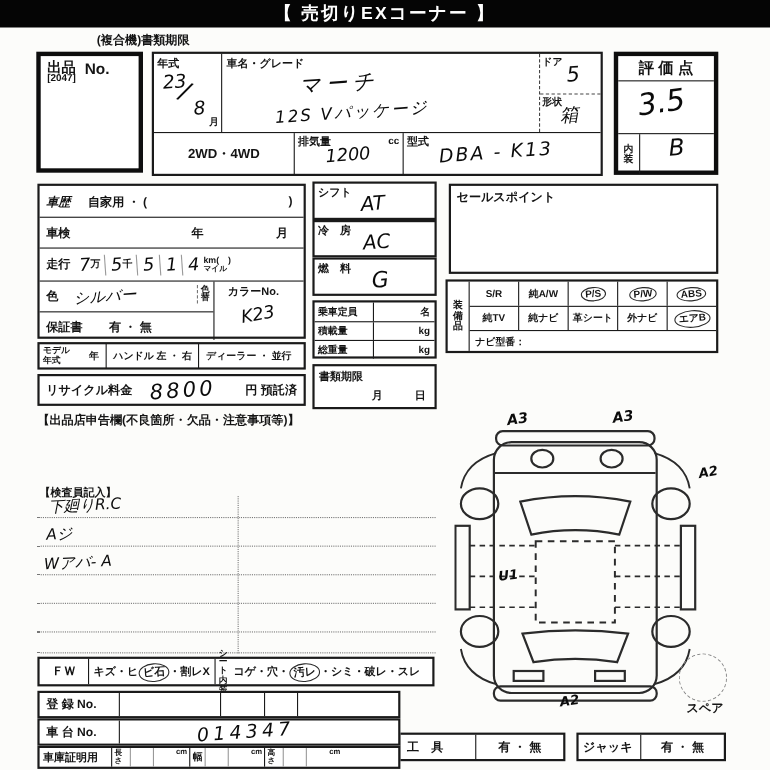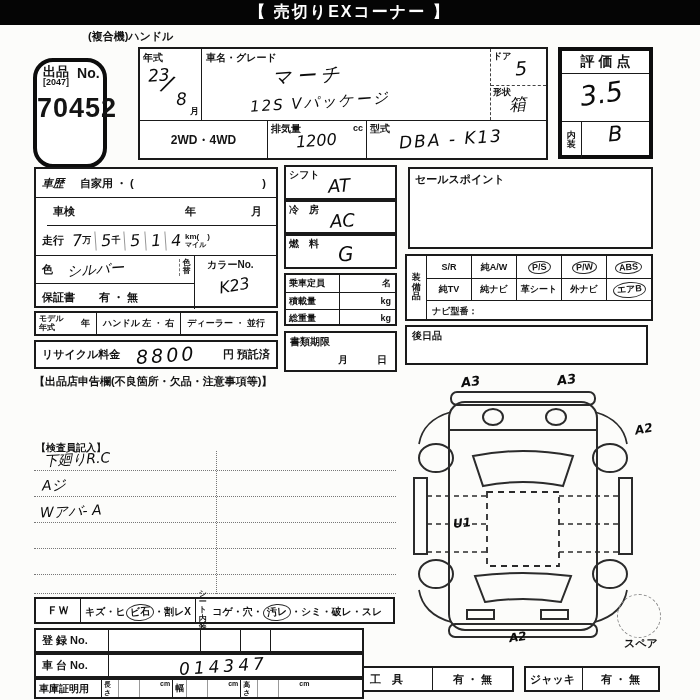--- a/index.html
+++ b/index.html
@@ -28,31 +28,30 @@
   svg{display:block;}
 </style>
 </head>
 <body>
 
 <div class="sheet">
 
   <div class="abs topbar">
     <span>【 売切りEXコーナー 】</span>
   </div>
-  <div class="abs lbl11" style="left:88px;top:29px;">(複合機)ハンドル</div>
-
-  <div class="abs thick" style="left:33px;top:58px;width:74px;height:110px;border-radius:20px;">
+  <div class="abs lbl11" style="left:88px;top:29px;">(複合機)書類期限</div>
+
+  <div class="abs thick" style="left:33px;top:47px;width:97px;height:110px;">
     <div style="display:flex;align-items:flex-start;padding:3px 4px 0 6px;">
       <div style="line-height:1;">
         <div style="font-size:13px;font-weight:bold;">出品</div>
         <div style="font-size:9px;font-weight:bold;">[2047]</div>
       </div>
       <div style="font-size:14px;font-weight:bold;margin-left:8px;">No.</div>
     </div>
-    <div style="text-align:center;font-size:27px;font-weight:bold;letter-spacing:1px;margin-top:6px;">70452</div>
   </div>
 
   <div class="abs bx" style="left:138px;top:47px;width:410px;height:113px;">
     <div class="row" style="height:71px;border-bottom:1.5px solid #1a1a1a;">
       <div class="cell" style="width:62px;border-right:1.5px solid #1a1a1a;position:relative;">
         <span class="lbl abs" style="left:3px;top:2px;">年式</span>
         <span class="hw rot abs" style="left:8px;top:16px;font-size:17px;">23</span>
         <span class="hw abs" style="left:24px;top:22px;font-size:22px;transform:rotate(18deg);">/</span>
         <span class="hw rot abs" style="left:36px;top:40px;font-size:17px;">8</span>
         <span class="lbl9 abs" style="right:2px;bottom:2px;">月</span>
@@ -102,21 +101,21 @@
       </div>
     </div>
   </div>
 
   <div class="abs bx" style="left:34px;top:167px;width:244px;height:141px;">
     <div class="row" style="height:28px;border-bottom:1.5px solid #1a1a1a;align-items:center;">
       <span class="lbl11" style="margin-left:6px;font-style:italic;">車歴</span>
       <span class="lbl11" style="margin-left:16px;">自家用 ・ (</span>
       <span class="lbl11" style="margin-left:auto;margin-right:10px;">)</span>
     </div>
-    <div class="row" style="height:27px;border-bottom:1.5px solid #1a1a1a;align-items:center;margin-left:11px;">
+    <div class="row" style="height:27px;border-bottom:1.5px solid #1a1a1a;align-items:center;">
       <span class="lbl11" style="margin-left:6px;">車検</span>
       <span class="lbl11" style="margin-left:110px;">年</span>
       <span class="lbl11" style="margin-left:auto;margin-right:14px;">月</span>
     </div>
     <div class="row" style="height:29px;border-bottom:1.5px solid #1a1a1a;align-items:center;">
       <span class="lbl11" style="margin-left:6px;">走行</span>
       <span class="hw rot" style="font-size:16px;margin-left:8px;">7</span>
       <span class="lbl9">万</span>
       <span class="hw rot tick" style="font-size:16px;padding-left:5px;margin-left:4px;">5</span>
       <span class="lbl9">千</span>
@@ -225,23 +224,20 @@
             <span class="lbl9 circ">エアB</span>
             </div>
         </div>
         <div class="row" style="height:20px;align-items:center;">
           <span class="lbl9" style="margin-left:5px;">ナビ型番：</span>
         </div>
       </div>
     </div>
   </div>
 
-  <div class="abs bx" style="left:405px;top:325px;width:243px;height:40px;">
-    <span class="lbl abs" style="left:5px;top:2px;">後日品</span>
-  </div>
 
   <div class="abs bx" style="left:34px;top:311px;width:244px;height:25px;">
     <div class="row" style="height:100%;align-items:center;">
       <span class="stack" style="width:28px;margin-left:3px;font-size:8px;">モデル年式</span>
       <span class="lbl9" style="margin-left:14px;margin-right:6px;">年</span>
       <span class="lbl9 vline" style="padding:5px 6px;">ハンドル 左 ・ 右</span>
       <span class="lbl9 vline" style="padding:5px 0 5px 6px;">ディーラー ・ 並行</span>
     </div>
   </div>
 

